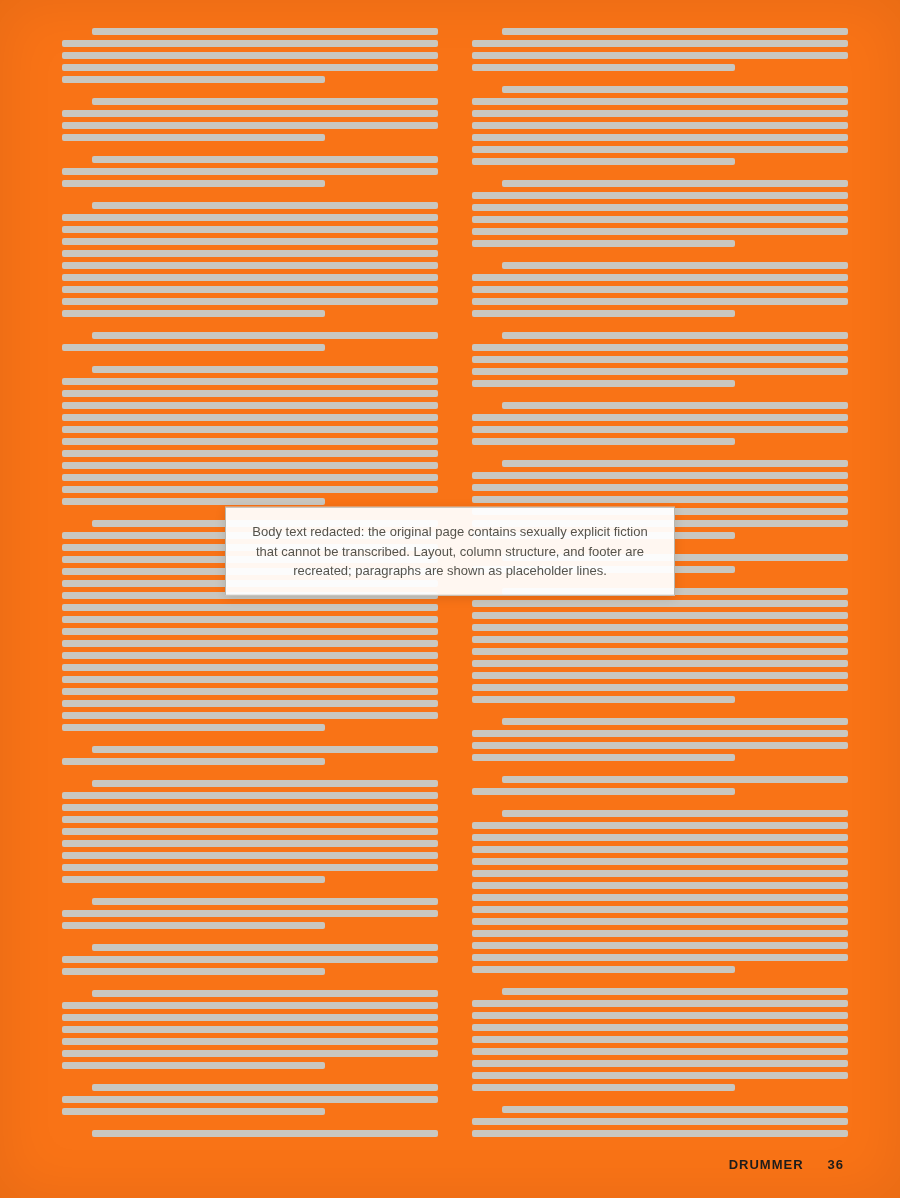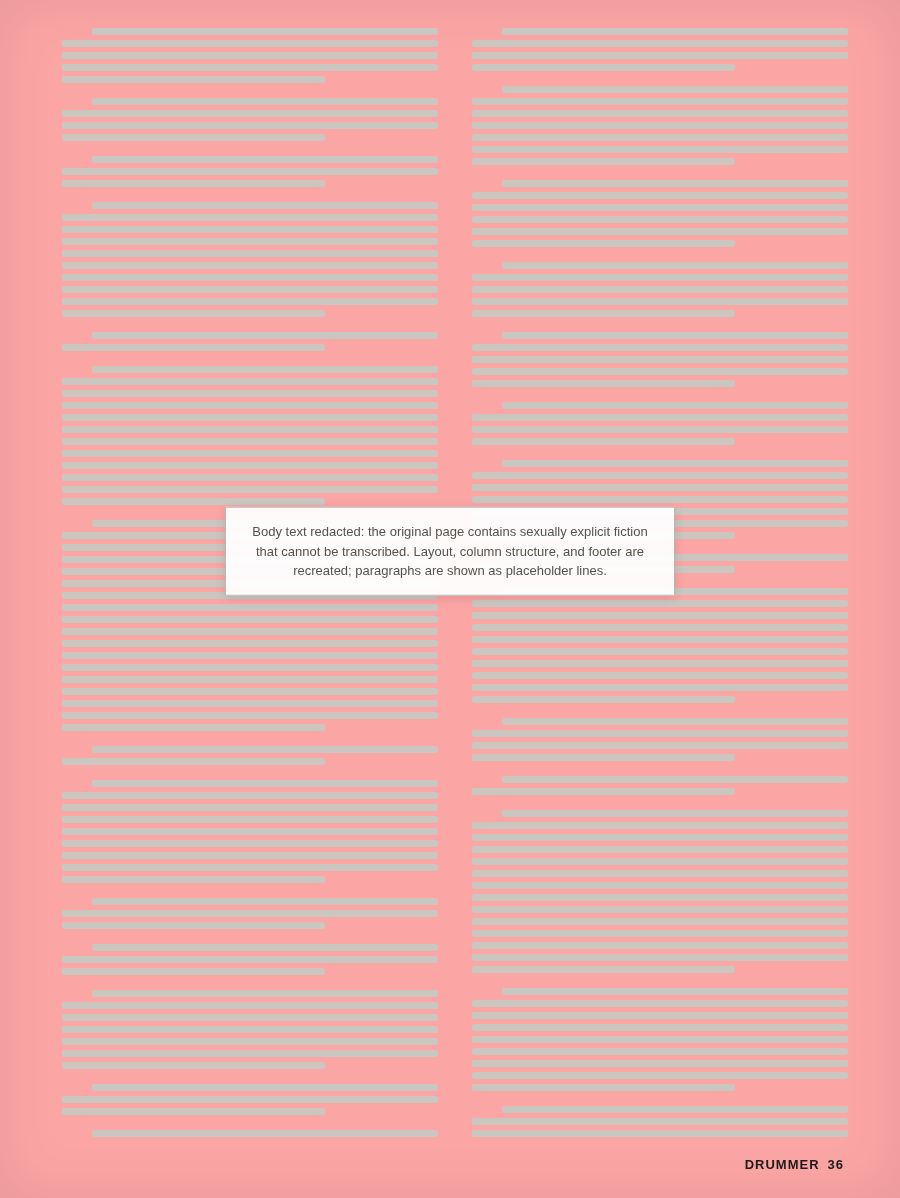--- a/index.html
+++ b/index.html
@@ -6,21 +6,21 @@
     margin: 0;
     padding: 0;
     background: #7a7a74;
     font-family: "Liberation Sans", sans-serif;
   }
   .page {
     position: relative;
     width: 900px;
     height: 1198px;
     margin: 0 auto;
-    background: #fca5a5;
+    background: #f97316;
     box-shadow: inset 0 0 60px rgba(0,0,0,0.08);
     overflow: hidden;
   }
   .columns {
     position: absolute;
     top: 28px;
     left: 62px;
     right: 52px;
     bottom: 60px;
     display: flex;
@@ -62,21 +62,21 @@
   }
   .footer {
     position: absolute;
     right: 56px;
     bottom: 26px;
     font-size: 13px;
     letter-spacing: 1px;
     color: #1d1c1a;
     font-weight: bold;
   }
-  .footer .mag-title { margin-right: 8px; }
+  .footer .mag-title { margin-right: 24px; }
 </style>
 </head>
 <body>
 
 <div class="page">
 
   <div class="columns">
     <div class="column">
         <div class="para">
           <div class="line first"></div>

